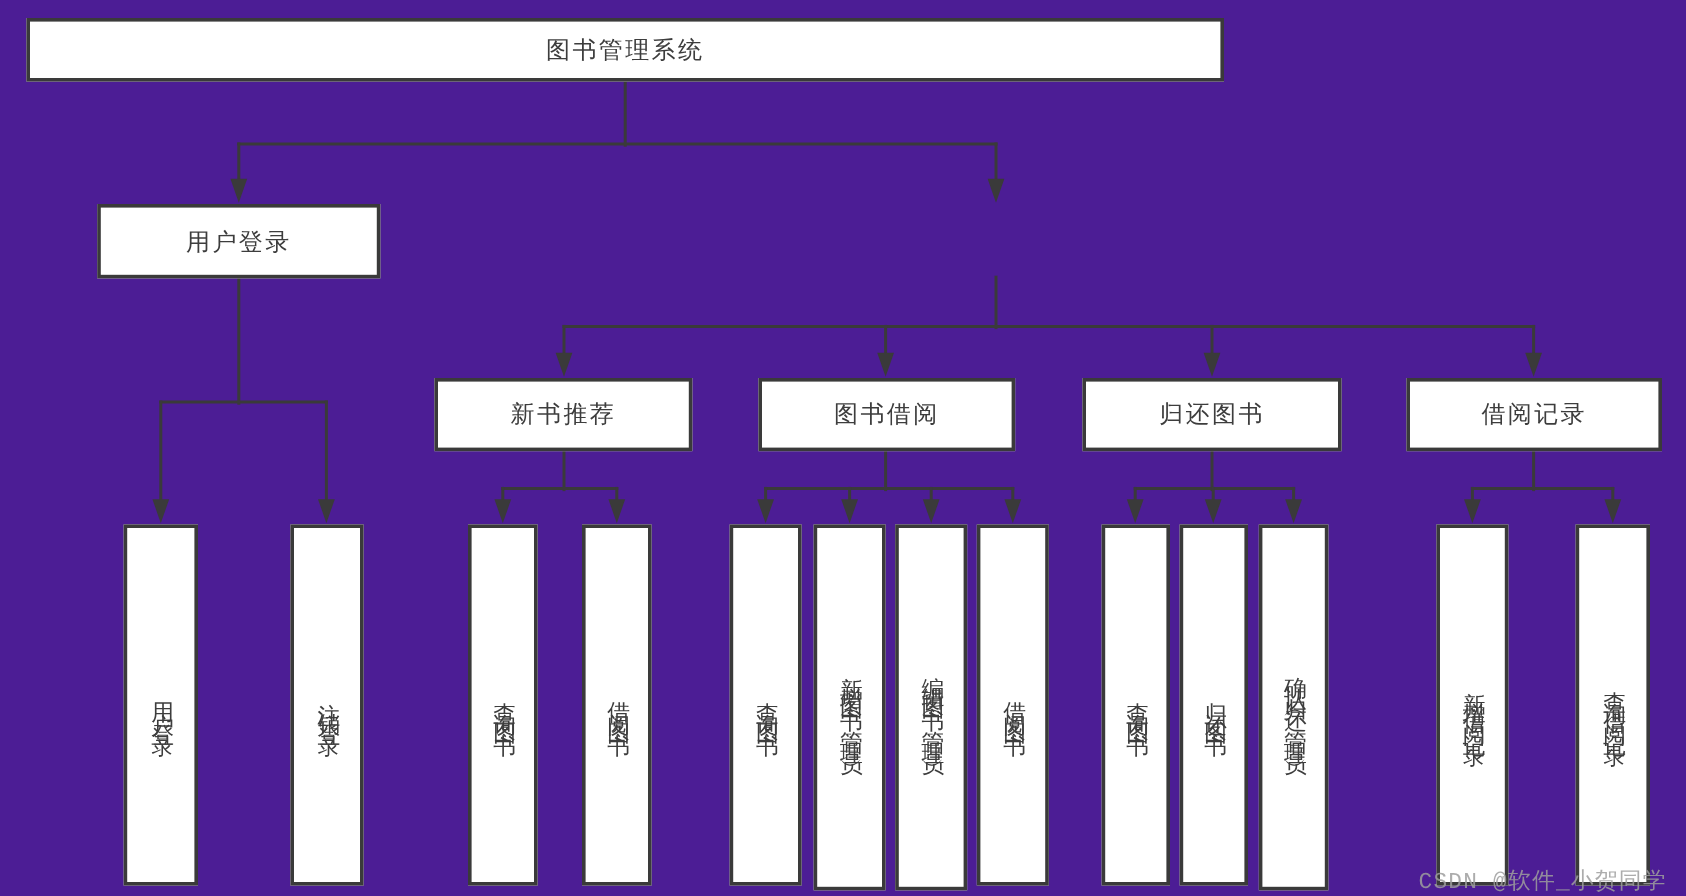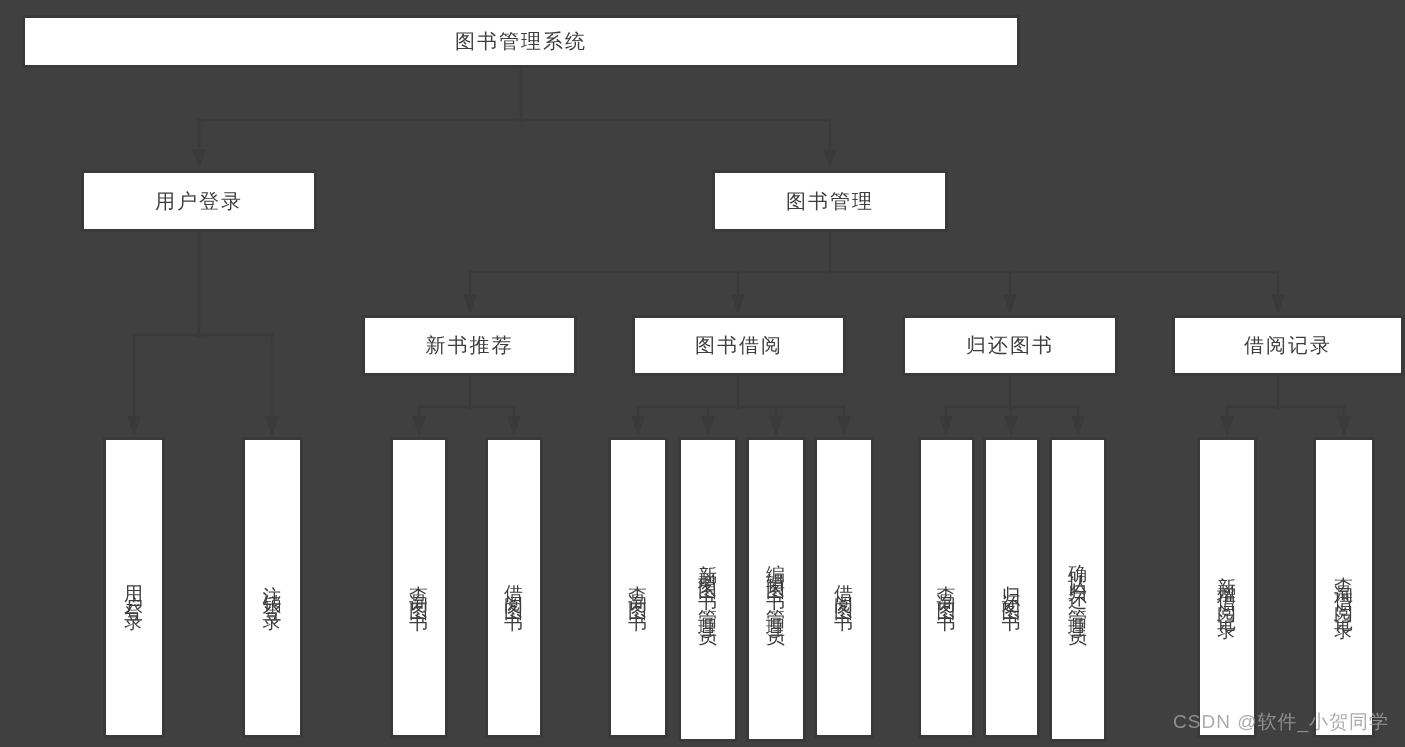--- a/index.html
+++ b/index.html
@@ -5,22 +5,23 @@
   html, body {
     margin: 0;
     padding: 0;
     background: #ffffff;
     font-family: "Liberation Sans", sans-serif;
   }
   #stage {
     position: relative;
     width: 1405px;
     height: 747px;
-    background: #404040;
+    background: #4c1d95;
     overflow: hidden;
+    font-family: Liberation Mono, monospace;
   }
   #connectors {
     position: absolute;
     left: 0;
     top: 0;
     width: 1405px;
     height: 747px;
   }
   .node {
     position: absolute;
@@ -42,21 +43,21 @@
   .leaf .vtext {
     writing-mode: vertical-rl;
     text-orientation: mixed;
     letter-spacing: 9px;
     line-height: 1;
     white-space: nowrap;
   }
   .watermark {
     position: absolute;
     right: 16px;
-    bottom: 12px;
+    bottom: 0;
     font-size: 19px;
     color: rgba(158, 158, 158, 0.85);
     letter-spacing: 1px;
     z-index: 5;
     white-space: nowrap;
     text-align: center;
   }
 </style>
 </head>
 <body>
@@ -129,34 +130,31 @@
     </g>
   </svg>
 
   <div class="node" style="left:22px; top:15px; width:998px; height:53px;">
     <span>图书管理系统</span>
   </div>
 
   <div class="node" style="left:81px; top:170px; width:236px; height:62px;">
     <span>用户登录</span>
   </div>
-  <div class="node" style="left:712px; top:170px; width:236px; height:62px;">
-    <span>图书管理</span>
-  </div>
 
   <div class="node" style="left:362px; top:315px; width:215px; height:61px;text-align:right;">
     <span>新书推荐</span>
   </div>
   <div class="node" style="left:632px; top:315px; width:214px; height:61px;">
     <span>图书借阅</span>
   </div>
   <div class="node" style="left:902px; top:315px; width:216px; height:61px;">
     <span>归还图书</span>
   </div>
-  <div class="node" style="left:1172px; top:315px; width:232px; height:61px;">
+  <div class="node" style="left:1172px; top:315px; width:213px; height:61px;">
     <span>借阅记录</span>
   </div>
 
   <div class="node leaf" style="left:103px; top:437px; width:62px; height:301px;">
     <span class="vtext">用户登录</span>
   </div>
   <div class="node leaf" style="left:242px; top:437px; width:61px; height:301px;">
     <span class="vtext">注销登录</span>
   </div>
 

